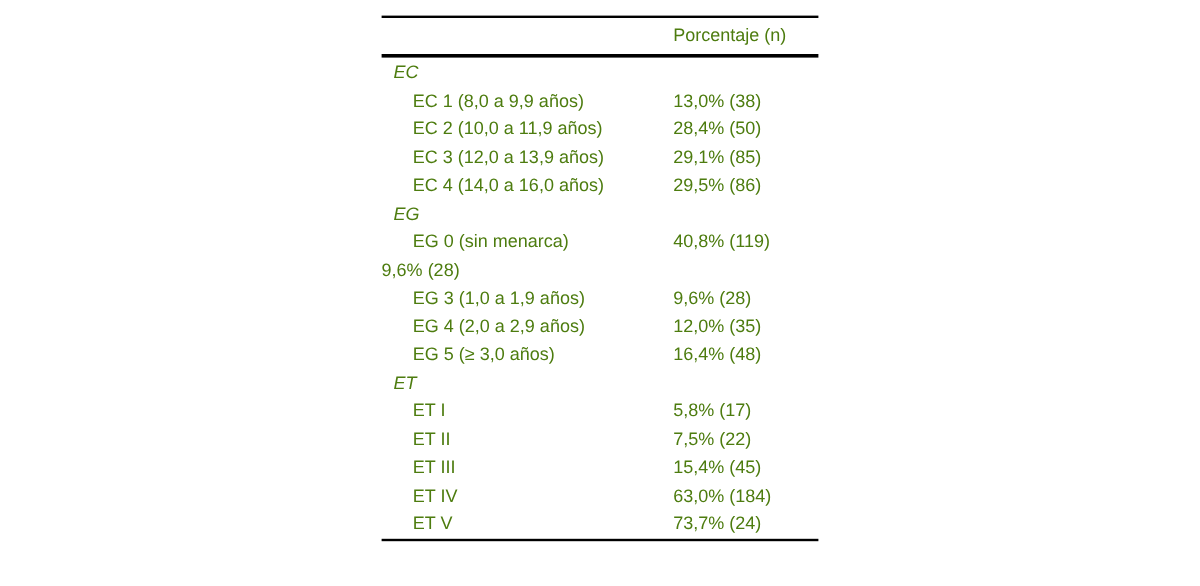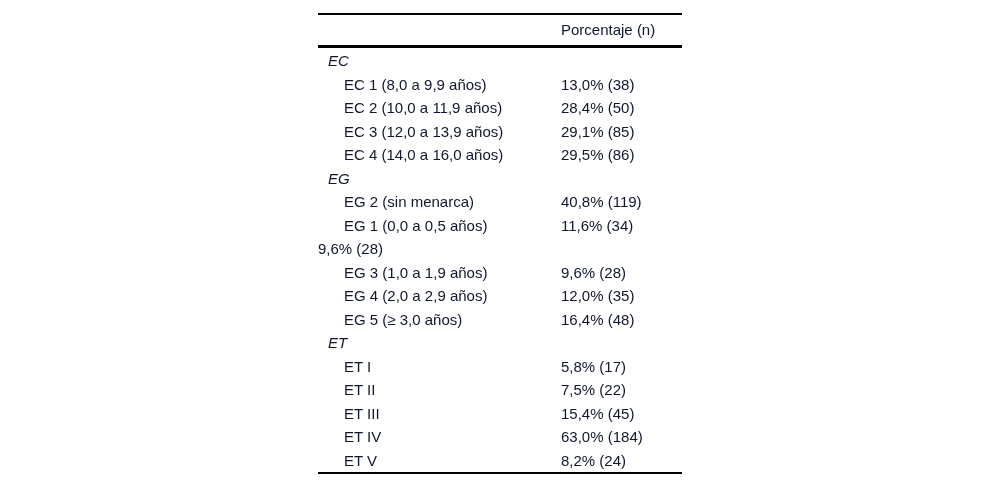--- a/index.html
+++ b/index.html
@@ -6,21 +6,21 @@
     margin: 0;
     padding: 0;
     background: #ffffff;
   }
   .canvas {
     position: relative;
     width: 1000px;
     height: 488px;
     background: #ffffff;
     font-family: "Liberation Sans", sans-serif;
-    color: #0f172a;
+    color: #4d7c0f;
     overflow: hidden;
   }
   .paper-table {
     position: absolute;
     left: 318px;
     top: 13px;
     width: 364px;
     border-top: 2px solid #000;
     font-size: 15px;
   }
@@ -87,26 +87,22 @@
         </div>
         <div class="trow">
           <div class="cell col-label label-item">EC 4 (14,0 a 16,0 años)</div>
           <div class="cell col-value">29,5% (86)</div>
         </div>
         <div class="trow">
           <div class="cell col-label label-section">EG</div>
           <div class="cell col-value"></div>
         </div>
         <div class="trow">
-          <div class="cell col-label label-item">EG 2 (sin menarca)</div>
+          <div class="cell col-label label-item">EG 0 (sin menarca)</div>
           <div class="cell col-value">40,8% (119)</div>
-        </div>
-        <div class="trow">
-          <div class="cell col-label label-item">EG 1 (0,0 a 0,5 años)</div>
-          <div class="cell col-value">11,6% (34)</div>
         </div>
         <div class="trow">
           <div class="cell col-value">9,6% (28)</div>
         </div>
         <div class="trow">
           <div class="cell col-label label-item">EG 3 (1,0 a 1,9 años)</div>
           <div class="cell col-value">9,6% (28)</div>
         </div>
         <div class="trow">
           <div class="cell col-label label-item">EG 4 (2,0 a 2,9 años)</div>
@@ -131,17 +127,17 @@
         <div class="trow">
           <div class="cell col-label label-item">ET III</div>
           <div class="cell col-value">15,4% (45)</div>
         </div>
         <div class="trow">
           <div class="cell col-label label-item">ET IV</div>
           <div class="cell col-value">63,0% (184)</div>
         </div>
         <div class="trow">
           <div class="cell col-label label-item">ET V</div>
-          <div class="cell col-value">8,2% (24)</div>
+          <div class="cell col-value">73,7% (24)</div>
         </div>
       </div>
   </div>
 </div>
 
 </body></html>

